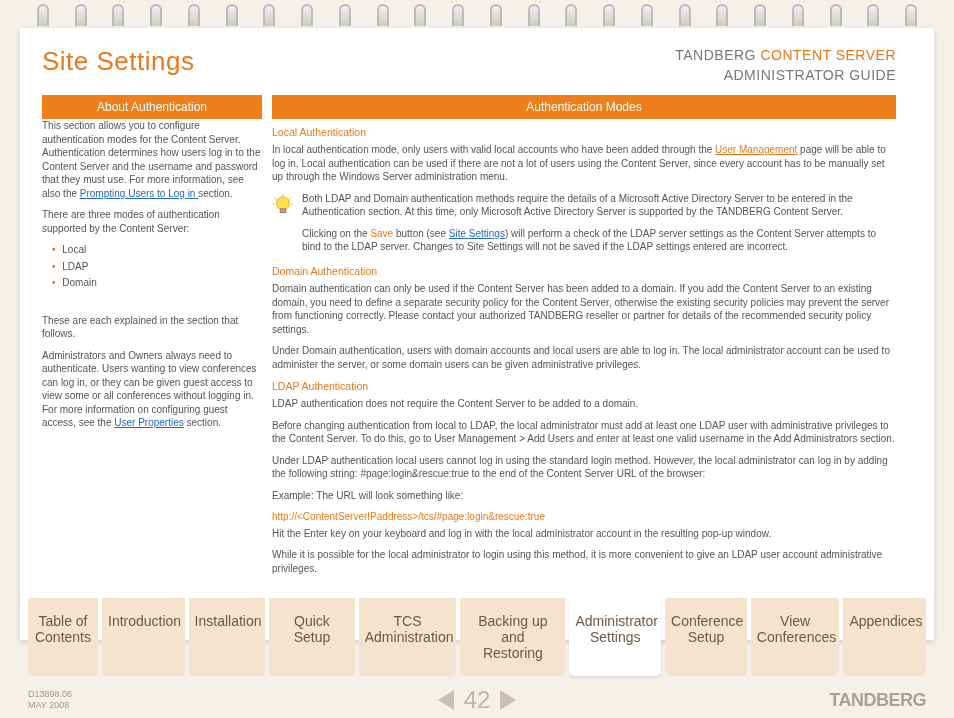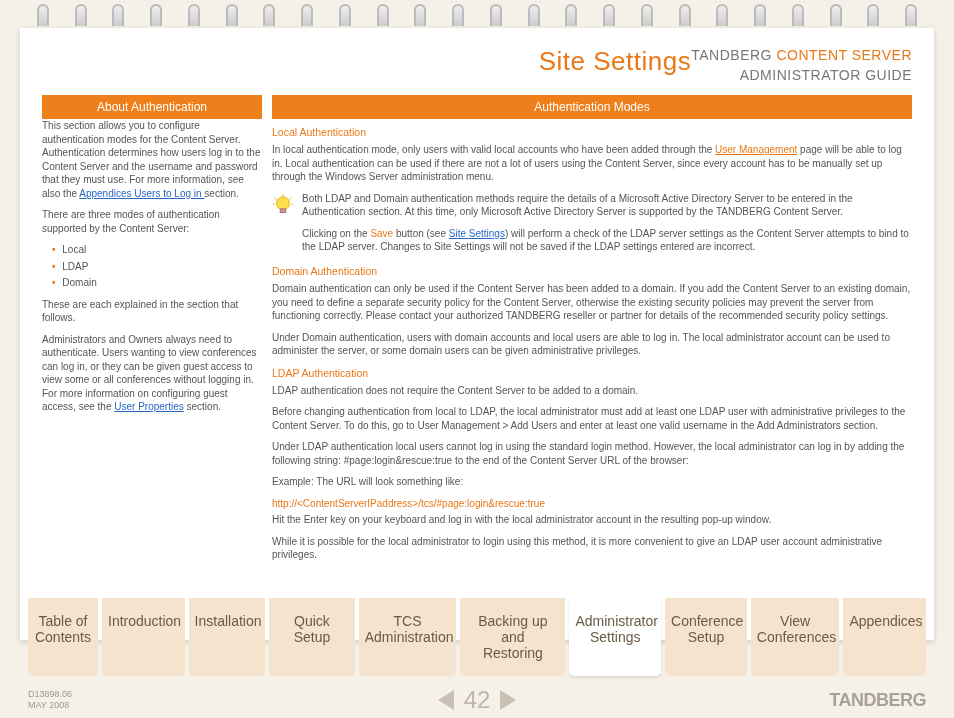--- a/index.html
+++ b/index.html
@@ -24,24 +24,23 @@
     border: 2px solid #bbb;
     border-bottom: none;
     border-radius: 8px 8px 0 0;
     background: linear-gradient(#eee,#ccc);
   }
   .page {
     position: absolute;
     top: 28px; left: 20px; right: 20px; bottom: 78px;
     background: #fff;
     box-shadow: 0 2px 6px rgba(0,0,0,0.15);
-    padding: 18px 22px 12px 22px;
+    padding: 18px 38px 12px 22px;
     display: flex;
     flex-direction: column;
-    align-items: flex-end;
   }
   .page-header {
     display: flex;
     justify-content: space-between;
     align-items: flex-start;
     margin-bottom: 10px;
   }
   .page-title {
     color: #e97817;
     font-size: 26px;
@@ -70,21 +69,21 @@
     font-size: 12px;
     text-align: center;
     padding: 5px 4px;
   }
   .body-text {
     font-size: 10px;
     color: #555;
     line-height: 1.35;
   }
   .body-text p { margin-bottom: 8px; }
-  .body-text ul { list-style: none; margin: 4px 0 8px 10px; }
+  .body-text ul { list-style: none; margin: 4px 0 24px 10px; }
   .body-text ul li::before {
     content: "• ";
     color: #e97817;
     font-weight: bold;
     margin-right: 4px;
   }
   .body-text ul li { margin-bottom: 3px; }
   .link { color: #2767c7; text-decoration: underline; cursor: pointer; }
   .olink { color: #e97817; text-decoration: underline; cursor: pointer; }
   .section-h { color: #e97817; font-size: 10.5px; margin: 6px 0 4px 0; font-weight: normal; }
@@ -201,21 +200,21 @@
       </div>
       <div>ADMINISTRATOR GUIDE</div>
     </div>
   </div>
 
   <div class="columns">
     <div class="col-left">
       <div class="col-header">About Authentication</div>
       <div class="body-text">
         <p>
-          <span>This section allows you to configure authentication modes for the Content Server. Authentication determines how users log in to the Content Server and the username and password that they must use. For more information, see also the </span><span class="link">Appendices Users to Log in </span><span>section.</span>
+          <span>This section allows you to configure authentication modes for the Content Server. Authentication determines how users log in to the Content Server and the username and password that they must use. For more information, see also the </span><span class="link">Prompting Users to Log in </span><span>section.</span>
         </p>
         <p>There are three modes of authentication supported by the Content Server:</p>
         <ul>
           <li>Local</li>
           <li>LDAP</li>
           <li>Domain</li>
         </ul>
         <p>These are each explained in the section that follows.</p>
         <p>
           <span>Administrators and Owners always need to authenticate. Users wanting to view conferences can log in, or they can be given guest access to view some or all conferences without logging in. For more information on configuring guest access, see the </span><span class="link">User Properties</span><span> section.</span>

